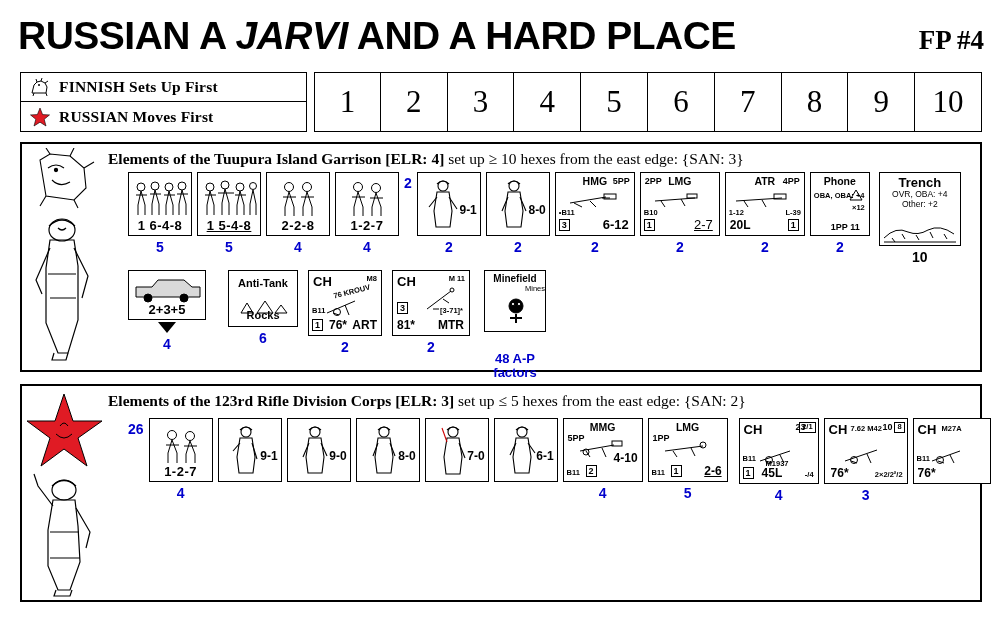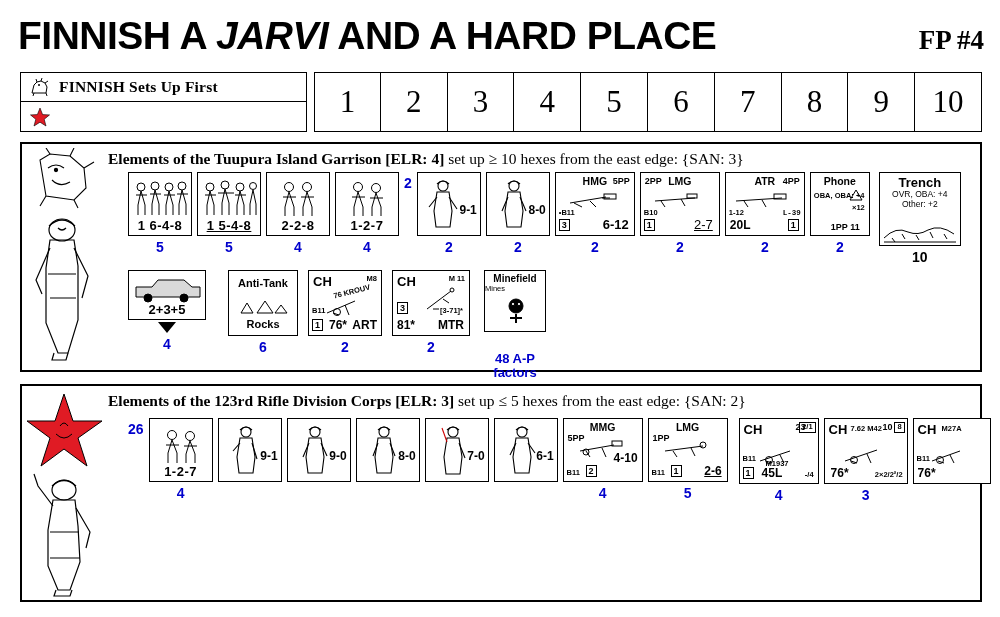--- a/index.html
+++ b/index.html
@@ -207,21 +207,21 @@
     line-height: 1.15;
   }
   .mf-title {
     text-align: center;
     font-family: "Liberation Sans", sans-serif;
     font-weight: bold;
     font-size: 10px;
     margin-top: 2px;
   }
   .mf-sub {
-    text-align: left;
+    text-align: right;
     font-family: "Liberation Sans", sans-serif;
     font-size: 7.5px;
   }
   .ap-note {
     font-family: "Liberation Sans", sans-serif;
     font-weight: bold;
     font-size: 13px;
     color: #0000cc;
     text-align: center;
     line-height: 1.1;
@@ -235,21 +235,21 @@
     margin: 2px auto 0 auto;
   }
 </style>
 </head>
 <body>
 
 <div class="page">
 
   <div class="title-row">
     <div class="scenario-title">
-      <span>FINNISH A </span><span class="ital">JARVI</span><span> AND A HARD PLACE</span>
+      <span>RUSSIAN A </span><span class="ital">JARVI</span><span> AND A HARD PLACE</span>
     </div>
     <div class="scenario-number">FP #4</div>
   </div>
 
   <div class="turn-area">
     <div class="side-box first">
       <span class="side-icon">
         <svg class="art" width="24" height="20" viewBox="0 0 24 20">
           <path d="M4 16 L6 8 L9 5 L13 4 L17 6 L19 10 L18 16 Z" fill="none" stroke="#000" stroke-width="1"></path>
           <path d="M9 5 L8 2 M13 4 L14 1 M17 6 L20 4" stroke="#000" stroke-width="1" fill="none"></path>
@@ -258,20 +258,21 @@
         </svg>
       </span>
       <span class="side-label">FINNISH Sets Up First</span>
     </div>
     <div class="side-box second">
       <span class="side-icon">
         <svg class="art" width="22" height="20" viewBox="0 0 22 20">
           <polygon points="11,1 13.6,7.6 20.5,7.9 15.2,12.3 17,19 11,15.2 5,19 6.8,12.3 1.5,7.9 8.4,7.6" fill="#e01b24" stroke="#000" stroke-width=".6"></polygon>
         </svg>
       </span>
+      <span class="side-label">RUSSIAN Moves First</span>
     </div>
     <div class="turn-boxes">
       <div class="turn-box">1</div>
       <div class="turn-box">2</div>
       <div class="turn-box">3</div>
       <div class="turn-box">4</div>
       <div class="turn-box">5</div>
       <div class="turn-box">6</div>
       <div class="turn-box">7</div>
       <div class="turn-box">8</div>
@@ -456,21 +457,21 @@
         <div class="counter wide">
           <div class="c-top">ATR</div>
           <div class="sm" style="position:absolute;right:4px;top:3px;">4PP</div>
           <svg class="art" width="64" height="18" viewBox="0 0 64 18" style="position:absolute;left:8px;top:18px;">
             <g stroke="#000" fill="none" stroke-width="1">
               <path d="M2 10 L48 7 M10 10 L14 16 M28 9 L32 16"></path>
               <rect x="40" y="3" width="12" height="5"></rect>
             </g>
           </svg>
           <div class="xsm" style="position:absolute;left:3px;bottom:18px;">1-12</div>
-          <div class="xsm" style="position:absolute;right:3px;bottom:18px;font-family:Liberation Mono, monospace;">L-39</div>
+          <div class="xsm" style="position:absolute;right:3px;bottom:18px;">L-39</div>
           <div style="position:absolute;left:4px;bottom:3px;font-size:12px;font-weight:bold;">20L</div>
           <div style="position:absolute;right:5px;bottom:3px;">
             <span class="boxed sm">1</span>
           </div>
         </div>
         <div class="qty">2</div>
       </div>
 
       <div class="unit-slot">
         <div class="counter" style="width:60px;">
@@ -514,21 +515,21 @@
               <circle cx="52" cy="23" r="4" fill="#000"></circle>
             </g>
           </svg>
           <div style="position:absolute;left:0;right:0;bottom:2px;text-align:center;font-size:13px;font-weight:bold;">2+3+5</div>
         </div>
         <div class="arrow-down"></div>
         <div class="qty">4</div>
       </div>
 
       <div class="unit-slot" style="margin-right:10px;">
-        <div class="counter" style="width:70px;height:66px;">
+        <div class="counter" style="width:70px;height:57px;">
           <div style="position:absolute;left:0;right:0;top:6px;text-align:center;font-size:11px;font-weight:bold;">Anti-Tank</div>
           <svg class="art" width="58" height="22" viewBox="0 0 58 22" style="position:absolute;left:6px;top:22px;">
             <g stroke="#000" fill="none" stroke-width="1">
               <polygon points="6,20 12,10 18,20"></polygon>
               <polygon points="22,20 30,8 38,20"></polygon>
               <polygon points="40,20 46,12 52,20"></polygon>
             </g>
           </svg>
           <div style="position:absolute;left:0;right:0;bottom:5px;text-align:center;font-size:11px;font-weight:bold;">Rocks</div>
         </div>

